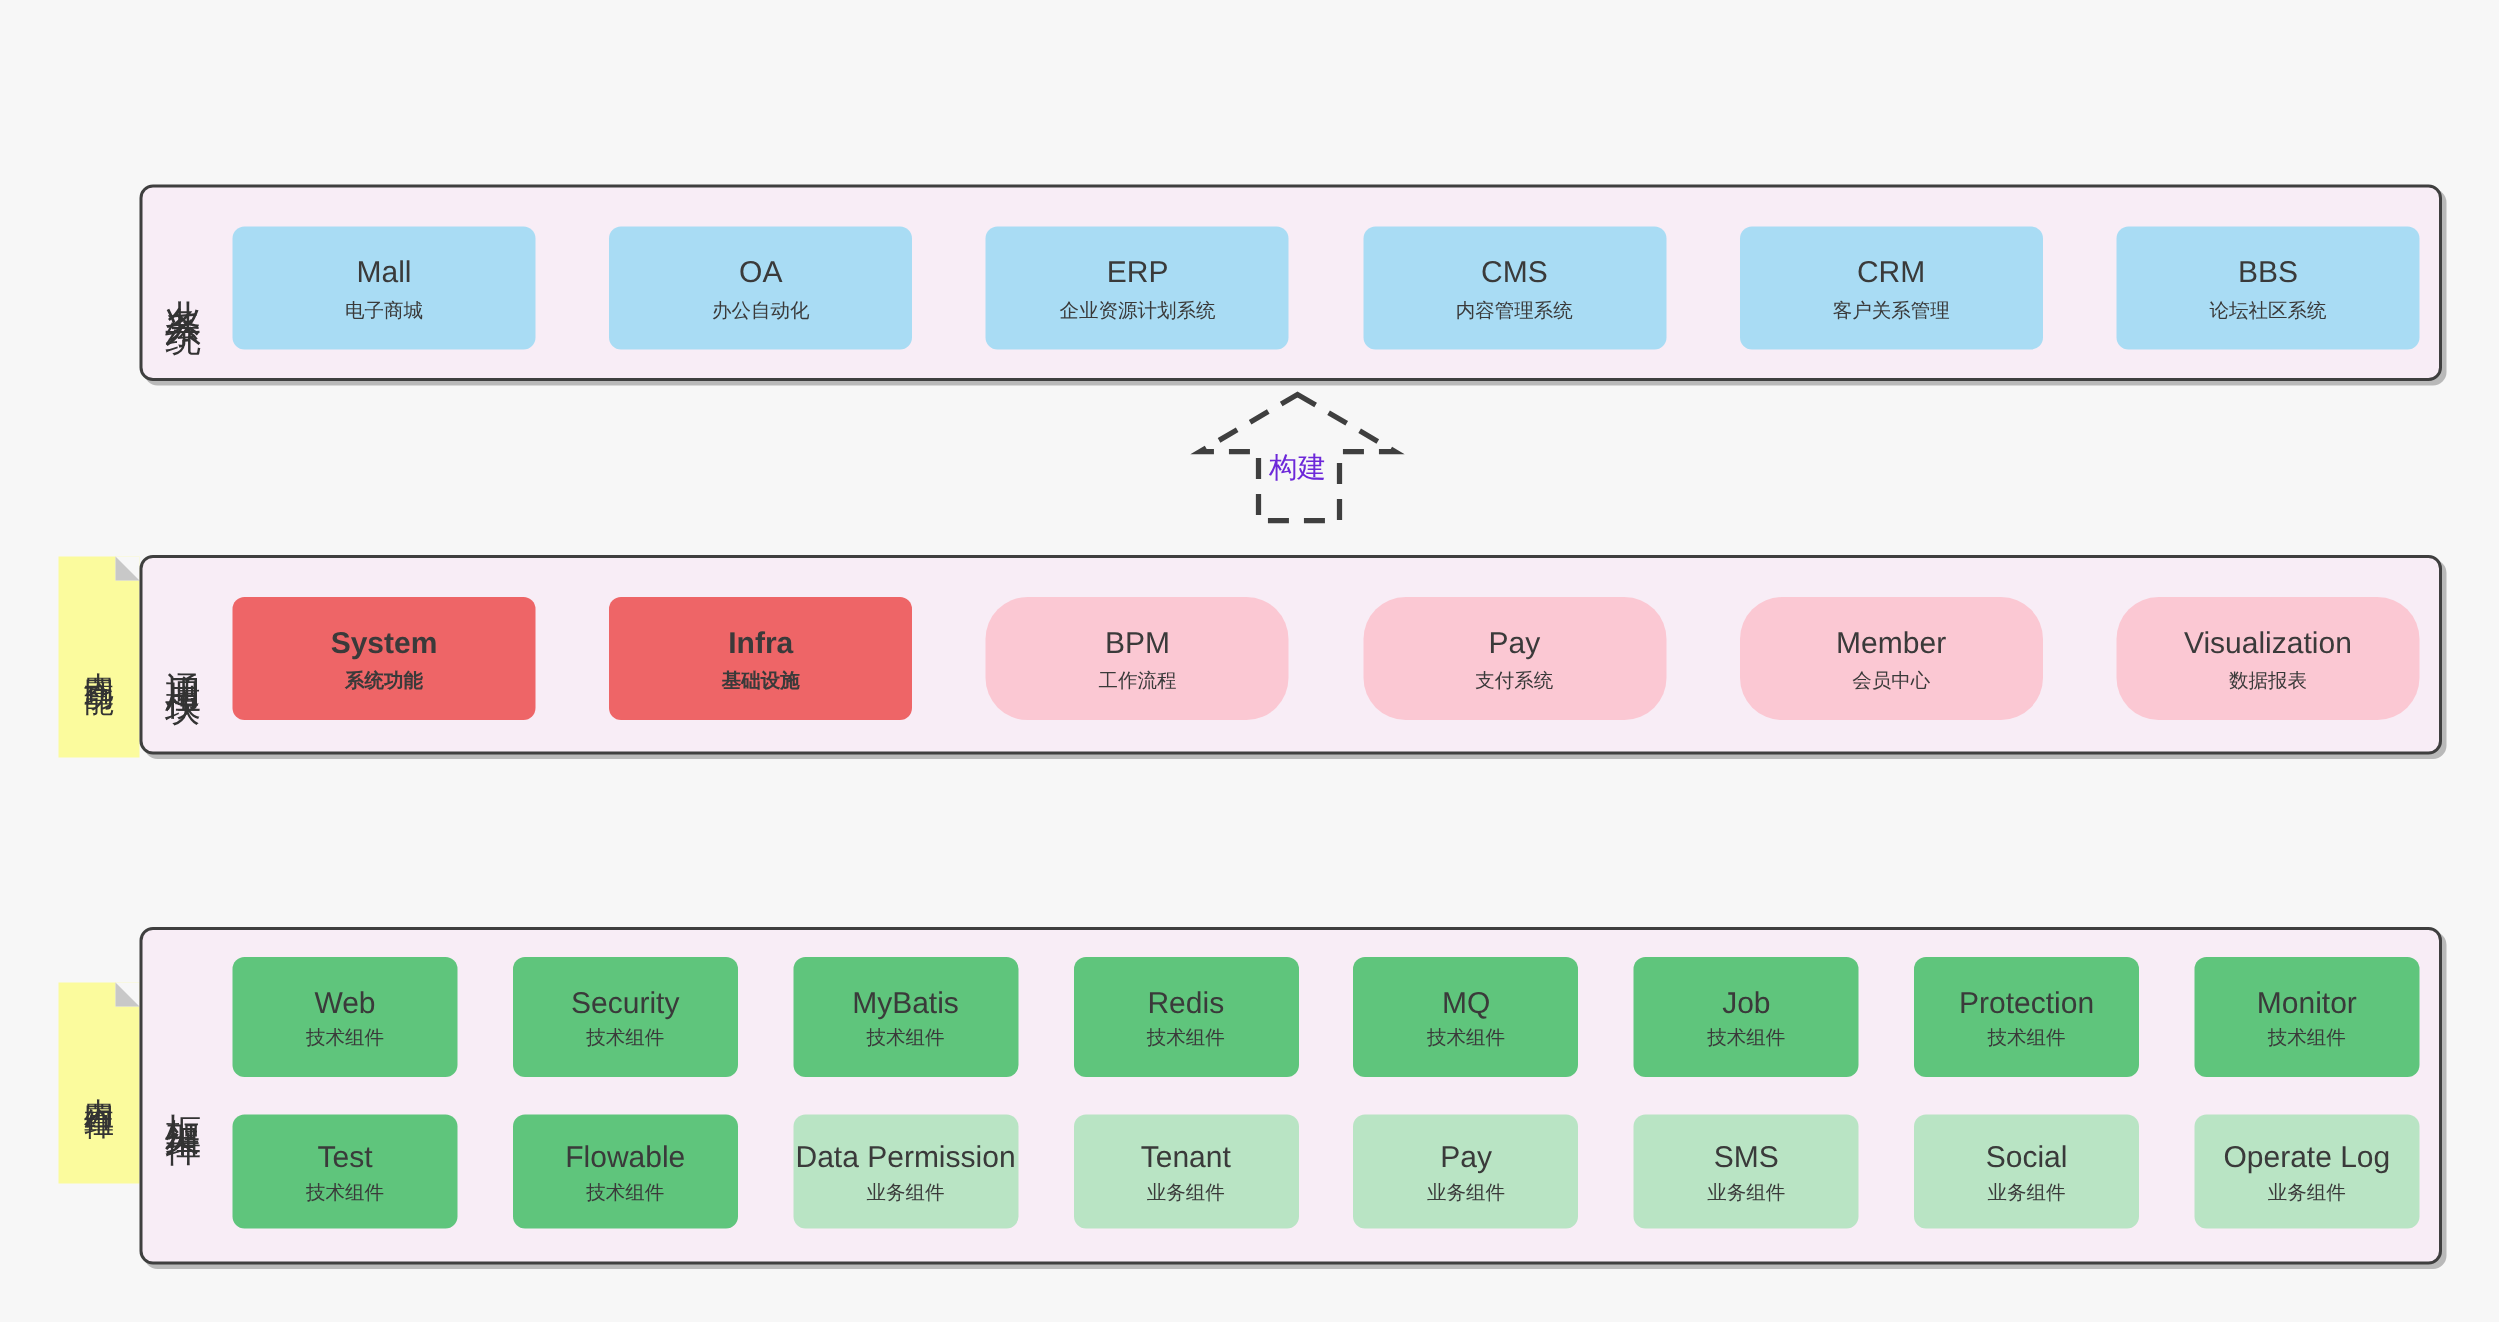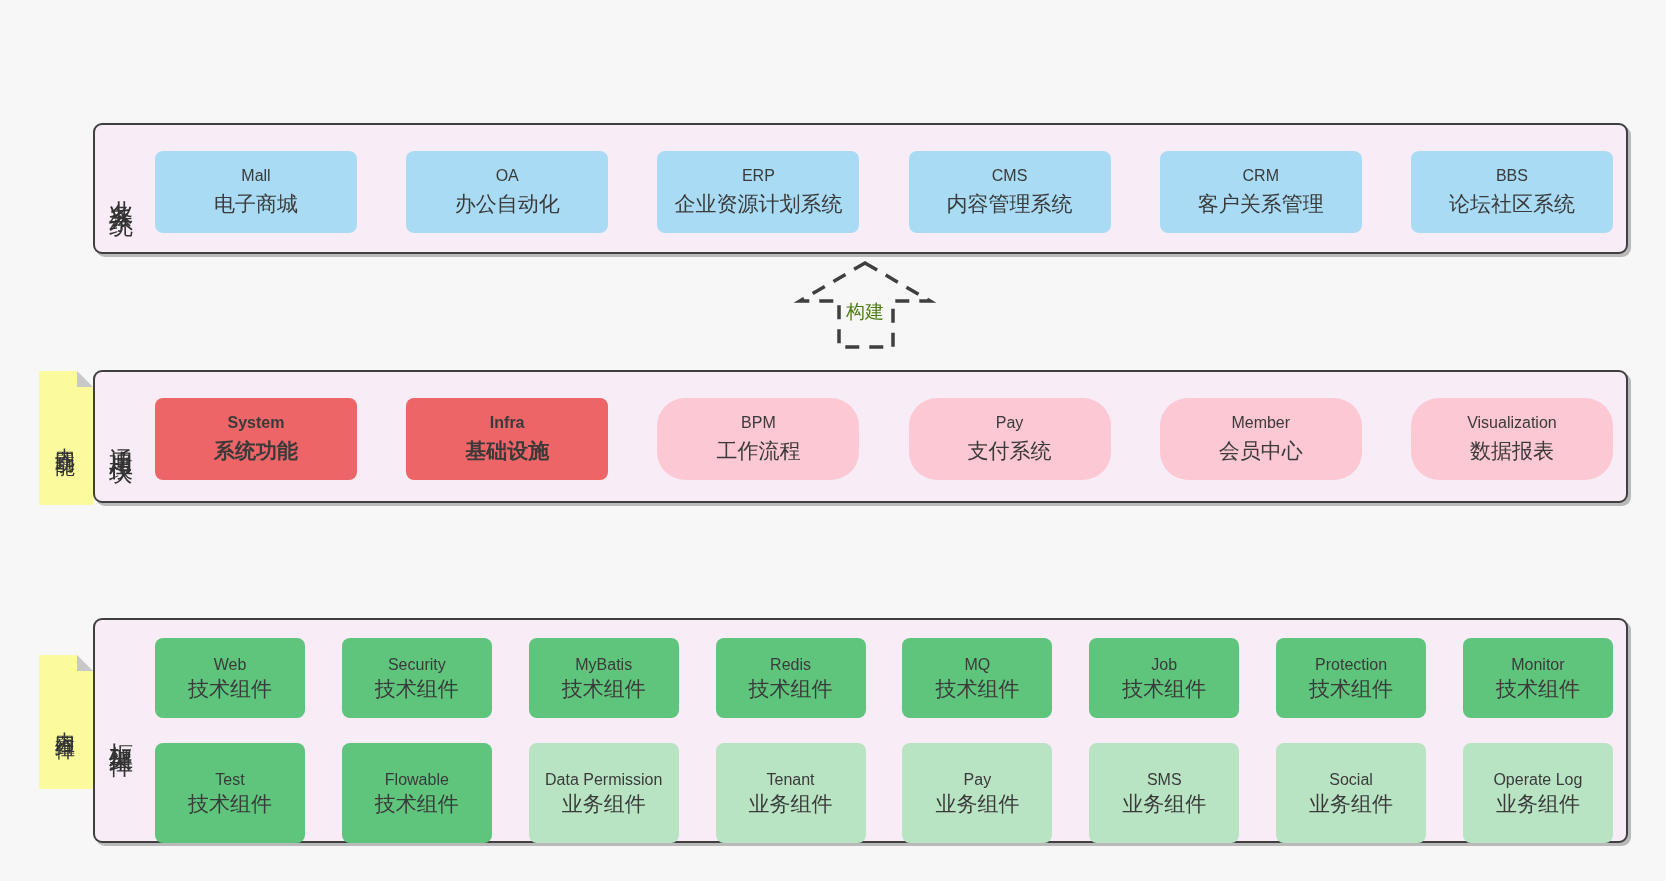--- a/index.html
+++ b/index.html
@@ -32,23 +32,23 @@
   .row-mid{top:26px;}
   .row-f1{top:18px;gap:10px;}
   .row-f2{top:123px;}
   .box{
     border-radius:8px;
     display:flex;flex-direction:column;justify-content:center;align-items:center;
     text-align:center;line-height:1.5;
   }
   .box.big{width:202px;height:82px;}
   .box.small{width:150px;height:80px;line-height:1.32;}
-  .row-f2 .box.small{height:100px;align-items:center;}
-  .box-name{font-size:16px;}
-  .box-desc{font-size:21px;}
+  .row-f2 .box.small{height:76px;align-items:center;}
+  .box-name{font-size:20px;}
+  .box-desc{font-size:13px;}
   .blue{background:var(--blue,#a9dcf4);}
   .red{background:var(--red,#ee6567);font-weight:bold;}
   .pink{background:var(--pink,#fbc8d3);border-radius:28px;}
   .green{background:var(--greenDark,#5fc57c);}
   .green-light{background:var(--greenLight,#b9e4c4);}
   .sticky{
     position:absolute;left:39px;width:54px;height:134px;
     background:var(--sticky,#fbfb9d);
     display:flex;align-items:center;justify-content:center;
     writing-mode:vertical-rl;text-orientation:upright;
@@ -65,21 +65,21 @@
   #arrow1{left:790px;top:257px;}
   #arrow2{left:790px;top:505px;}
   .arrow svg{display:block;width:150px;height:94px;}
   .arrow path{
     fill:none;stroke:var(--border,#3f3f3f);stroke-width:3.5;
     stroke-dasharray:14 10;
   }
   .arrow-label{
     position:absolute;left:50%;top:58%;transform:translate(-50%,-50%);
     background:var(--pageBg,#f7f7f7);padding:1px 3px;
-    font-size:19px;color:#4d7c0f;white-space:nowrap;
+    font-size:19px;color:#6d28d9;white-space:nowrap;
   }
 </style>
 </head>
 <body>
 
 <div class="canvas">
 
   <div class="sticky" id="sticky1">内置功能</div>
   <div class="sticky" id="sticky2">内置组件</div>
 

